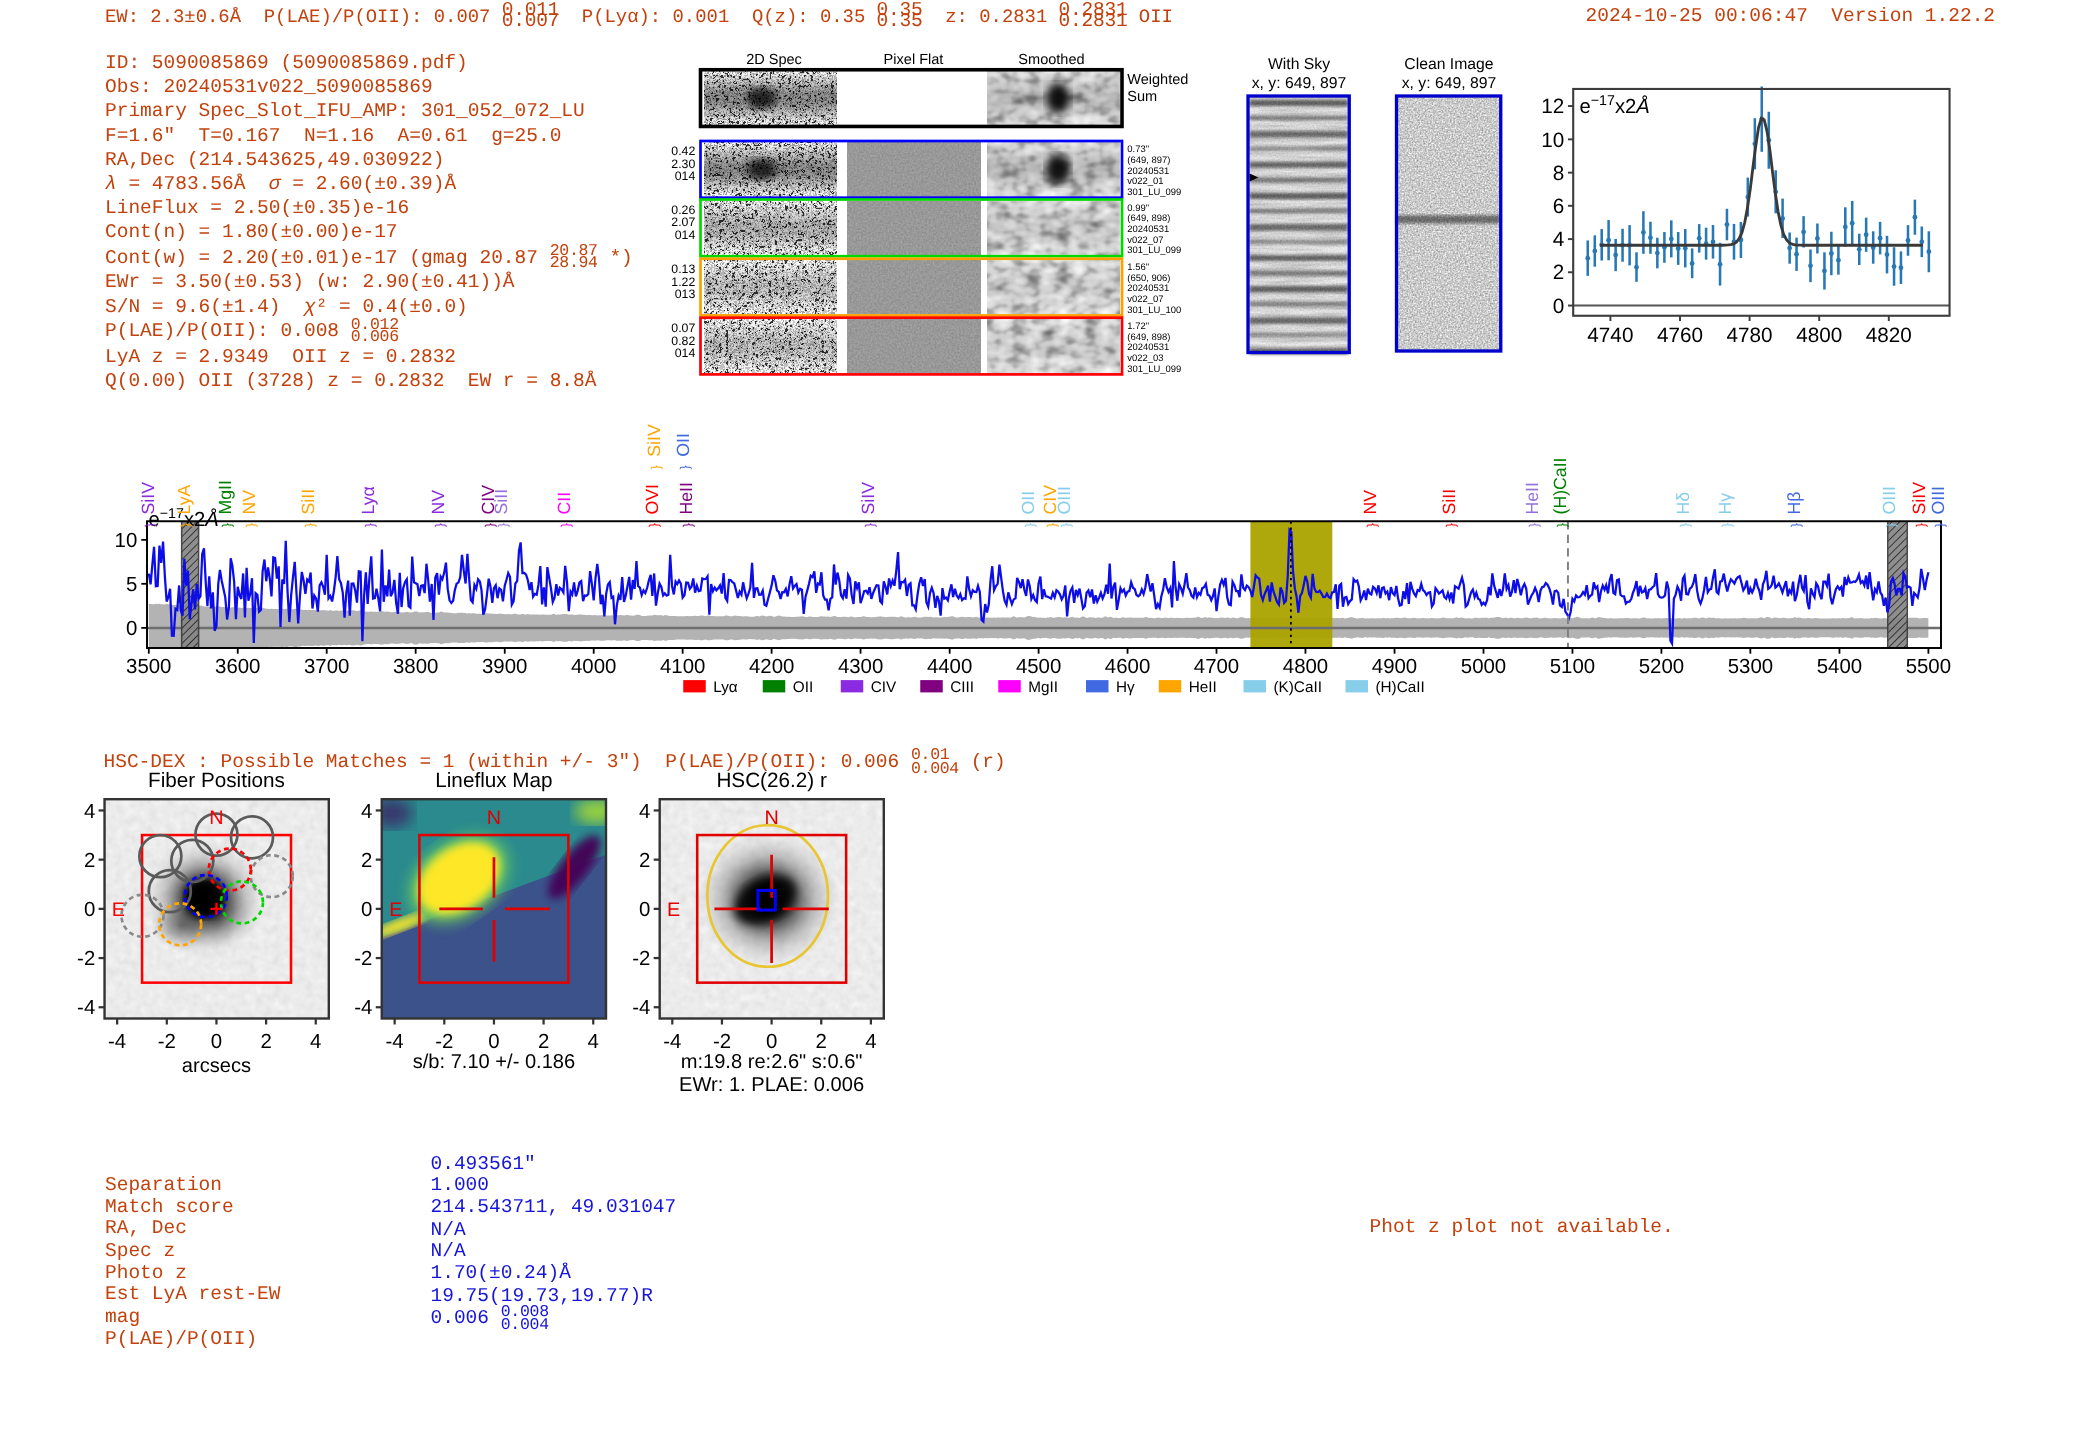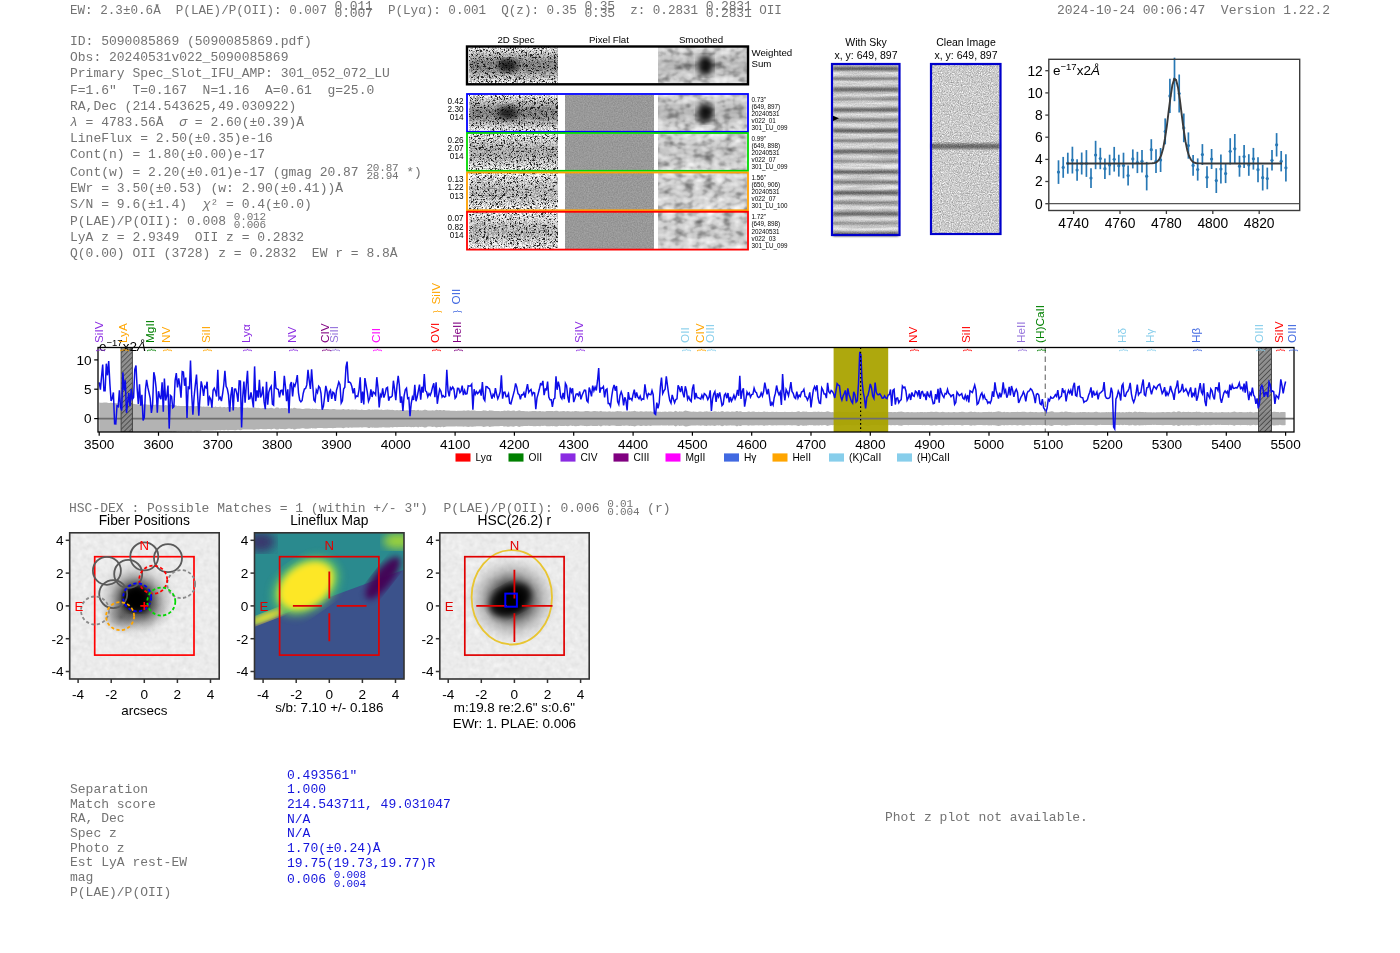--- a/index.html
+++ b/index.html
@@ -1,26 +1,26 @@
 <!DOCTYPE html>
 <html><head><meta charset="utf-8"><style>
 html,body{margin:0;padding:0}
 body{width:1400px;height:953px;background:#fff;position:relative;overflow:hidden;
  font-family:"Liberation Sans",sans-serif;}
 .abs{position:absolute}
-.mono{font-family:"Liberation Mono",monospace;font-size:13px;color:#737373;white-space:pre;line-height:16.2px}
+.mono{font-family:"Liberation Mono",monospace;font-size:13px;color:#c2410c;white-space:pre;line-height:16.2px}
 .st{display:inline-block;font-size:11px;line-height:8.3px;vertical-align:-3.5px;letter-spacing:-0.2px}
 .top{font-size:12.6px}
 .top .st{font-size:13px;line-height:7.9px;letter-spacing:-0.15px}
 .st span{display:block}
 svg{display:block}
 </style></head>
 <body>
 <div class="abs mono top" style="left:70px;top:2.5px">EW: 2.3±0.6Å  P(LAE)/P(OII): 0.007 <span class="st"><span>0.011</span><span>0.007</span></span>  P(Lyα): 0.001  Q(z): 0.35 <span class="st"><span>0.35</span><span>0.35</span></span>  z: 0.2831 <span class="st"><span>0.2831</span><span>0.2831</span></span> OII</div>
-<div class="abs mono" style="left:1057px;top:2.5px">2024-10-24 00:06:47  Version 1.22.2</div>
+<div class="abs mono" style="left:1057px;top:2.5px">2024-10-25 00:06:47  Version 1.22.2</div>
 <div class="abs mono" style="left:70px;top:34px">ID: 5090085869 (5090085869.pdf)
 Obs: 20240531v022_5090085869
 Primary Spec_Slot_IFU_AMP: 301_052_072_LU
 F=1.6"  T=0.167  N=1.16  A=0.61  g=25.0
 RA,Dec (214.543625,49.030922)
 <i>λ</i> = 4783.56Å  <i>σ</i> = 2.60(±0.39)Å
 LineFlux = 2.50(±0.35)e-16
 Cont(n) = 1.80(±0.00)e-17
 Cont(w) = 2.20(±0.01)e-17 (gmag 20.87 <span class="st"><span>20.87</span><span>28.94</span></span> *)
 EWr = 3.50(±0.53) (w: 2.90(±0.41))Å
@@ -663,13 +663,13 @@
 mag
 P(LAE)/P(OII)</div>
 <div class="abs mono" style="left:287px;top:768.8px;line-height:14.65px;color:#1414dc">0.493561"
 1.000
 214.543711, 49.031047
 N/A
 N/A
 1.70(±0.24)Å
 19.75(19.73,19.77)R
 0.006 <span class="st"><span>0.008</span><span>0.004</span></span></div>
-<div class="abs mono" style="left:885px;top:809.5px">Phot z plot not available.</div>
+<div class="abs mono" style="left:913px;top:809.5px">Phot z plot not available.</div>
 
 </body></html>

